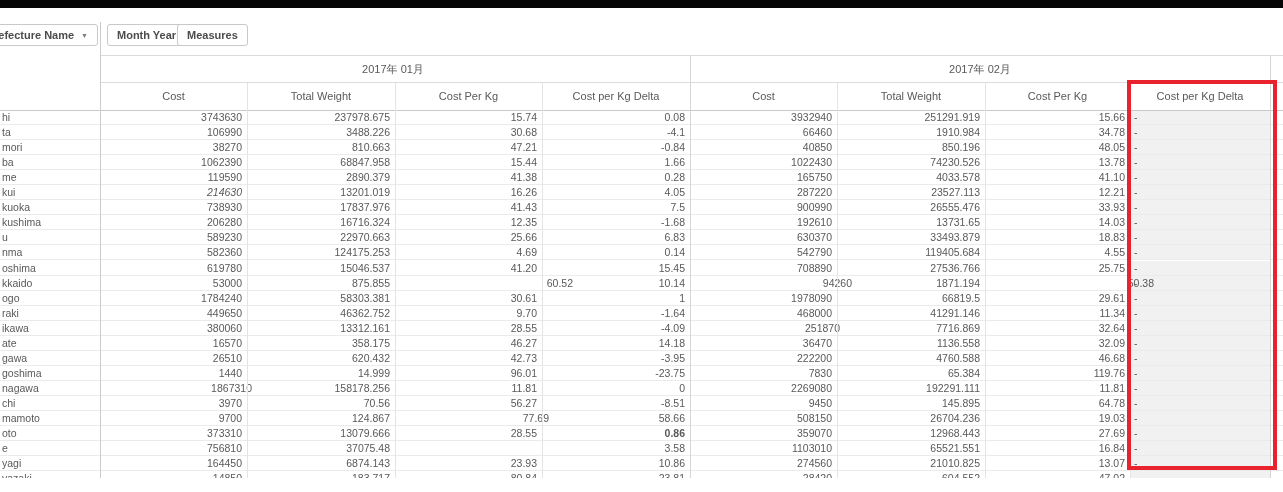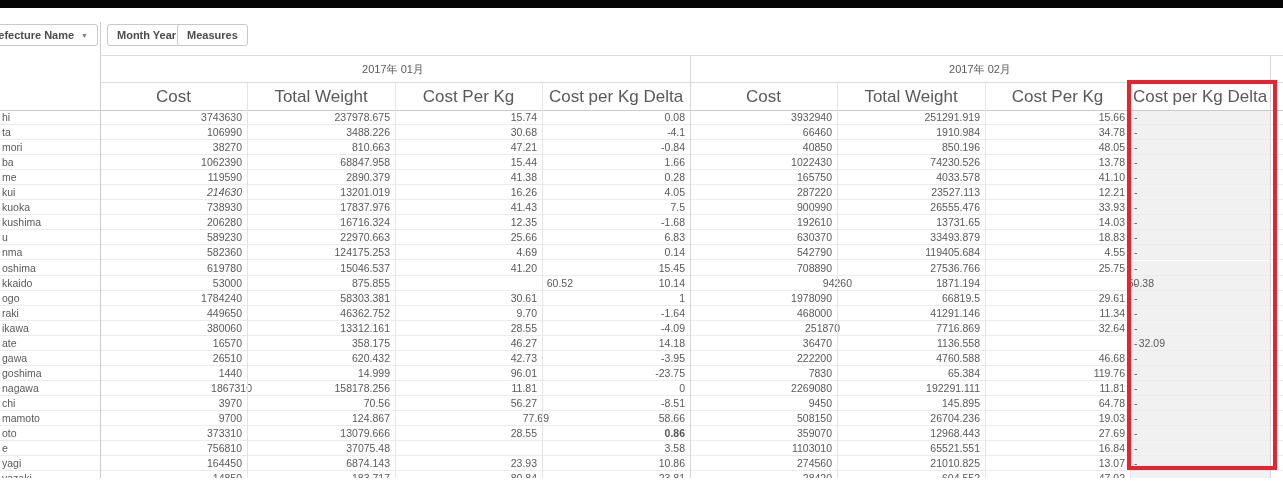--- a/index.html
+++ b/index.html
@@ -31,21 +31,21 @@
     text-align:center;font-size:11px;color:#595959;z-index:5;
   }
   #month-1{left:98px;width:590px;}
   #month-2{left:690px;width:580px;}
 
   .hline{position:absolute;height:1px;background:#dcdcdc;z-index:6;}
   .vline{position:absolute;width:1px;background:#e4e4e4;z-index:6;}
 
   #colhead-row{position:absolute;left:0;top:83px;width:1283px;height:27px;z-index:5;}
   .ch{position:absolute;top:0;height:27px;line-height:27px;text-align:center;
-      font-size:17px;color:#595959;}
+      font-size:11px;color:#595959;}
 
   #body{position:absolute;left:0;top:110px;width:1283px;height:368px;overflow:hidden;z-index:4;}
   .row{position:absolute;left:0;width:1283px;box-sizing:border-box;border-bottom:1px solid #ebebeb;}
   .cell{position:absolute;top:0;bottom:0;font-size:10.5px;color:#595959;white-space:nowrap;overflow:hidden;}
   .cell.num{text-align:right;}
   .cell.lbl{text-align:left;}
   .delta-bg{position:absolute;top:0;bottom:0;background:#f1f1f1;}
 
   .red-box{
     position:absolute;left:1127px;top:80px;width:150px;height:390px;
@@ -266,21 +266,21 @@
       </div>
       <div class="row" style="top: 225.75px; height: 15.05px;">
         <div class="delta-bg" style="left: 1130px; width: 140px;"></div>
         <div class="cell lbl" style="left: 2px; width: 94px; line-height: 15.05px;">ate</div>
         <div class="cell num" style="line-height: 15.05px; left: 100px; width: 142px;">16570</div>
         <div class="cell num" style="line-height: 15.05px; left: 247px; width: 143px;">358.175</div>
         <div class="cell num" style="line-height: 15.05px; left: 395px; width: 142px;">46.27</div>
         <div class="cell num" style="line-height: 15.05px; left: 542px; width: 143px;">14.18</div>
         <div class="cell num" style="line-height: 15.05px; left: 690px; width: 142px;">36470</div>
         <div class="cell num" style="line-height: 15.05px; left: 837px; width: 143px;">1136.558</div>
-        <div class="cell num" style="line-height: 15.05px; left: 985px; width: 140px; padding-left: 40px;">32.09</div>
+        <div class="cell num" style="line-height: 15.05px; left: 985px; width: 140px;">32.09</div>
         <div class="cell lbl" style="line-height: 15.05px; left: 1134px; width: 132px;">-</div>
       </div>
       <div class="row" style="top: 240.8px; height: 15.05px;">
         <div class="delta-bg" style="left: 1130px; width: 140px;"></div>
         <div class="cell lbl" style="left: 2px; width: 94px; line-height: 15.05px;">gawa</div>
         <div class="cell num" style="line-height: 15.05px; left: 100px; width: 142px;">26510</div>
         <div class="cell num" style="line-height: 15.05px; left: 247px; width: 143px;">620.432</div>
         <div class="cell num" style="line-height: 15.05px; left: 395px; width: 142px;">42.73</div>
         <div class="cell num" style="line-height: 15.05px; left: 542px; width: 143px;">-3.95</div>
         <div class="cell num" style="line-height: 15.05px; left: 690px; width: 142px;">222200</div>

